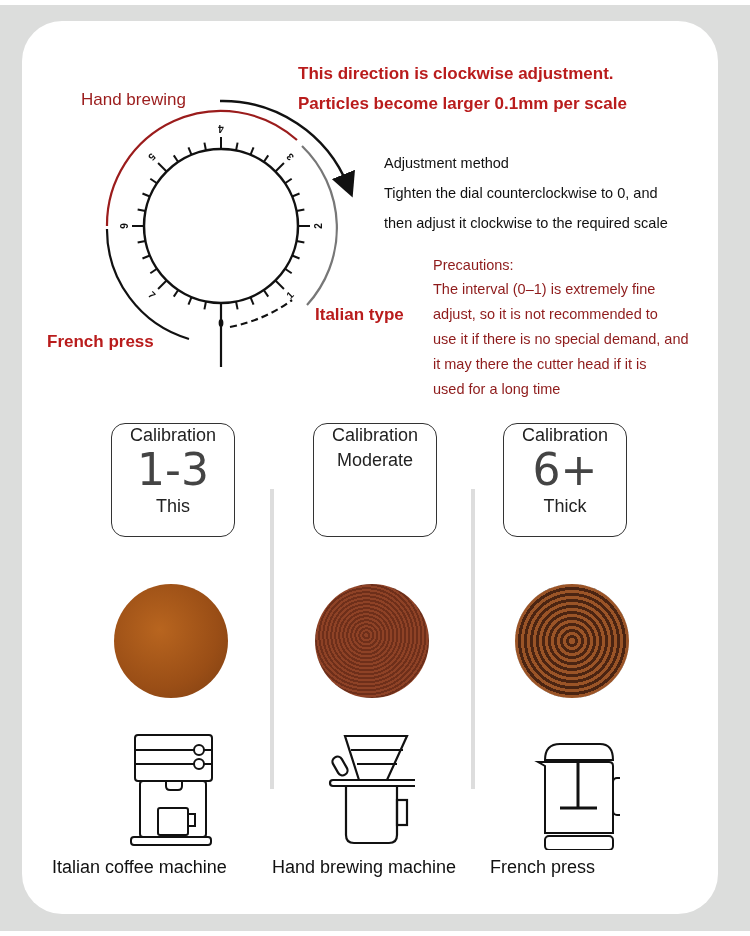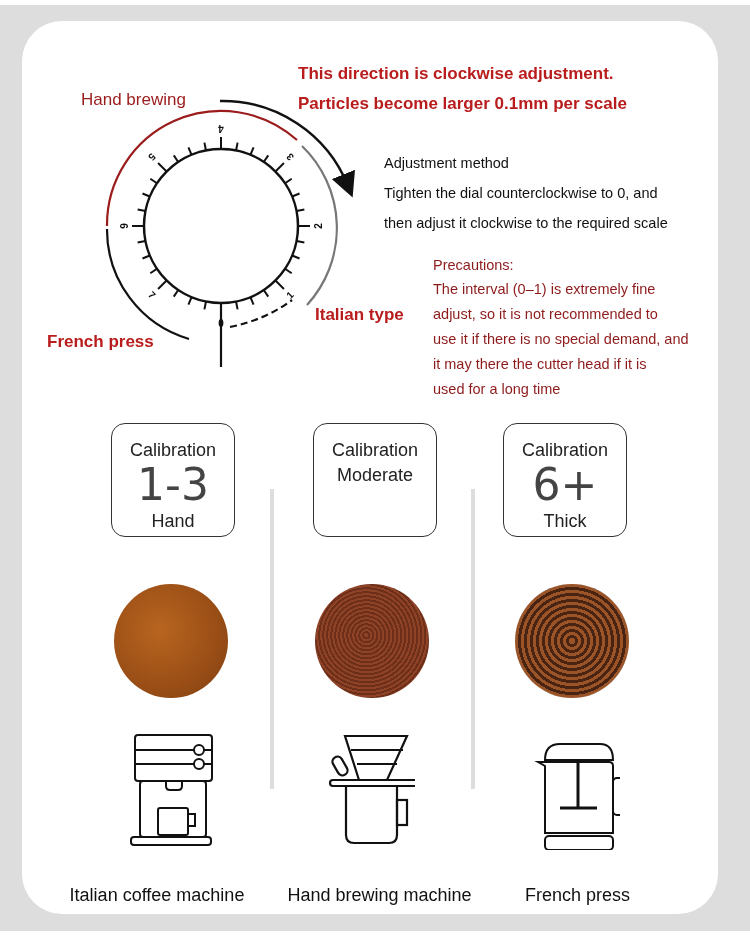--- a/index.html
+++ b/index.html
@@ -9,26 +9,26 @@
   .abs{position:absolute;}
   .t-black{color:#b91c1c;font-weight:bold;}
   .dir1{left:298px;top:64px;font-size:17px;}
   .dir2{left:298px;top:94px;font-size:17px;}
   .hand{left:81px;top:90px;font-size:17px;color:#9b1c1c;}
   .adj{left:384px;font-size:14.5px;color:#111;}
   .prec{left:433px;font-size:14.5px;color:#8e1b1b;}
   .italian-lbl{left:315px;top:305px;font-size:17px;}
   .french-lbl{left:47px;top:332px;font-size:17px;}
   .calbox{position:absolute;top:423px;width:124px;height:114px;border:1.5px solid #333;border-radius:14px;box-sizing:border-box;text-align:center;}
-  .calbox .c1{font-size:18px;color:#222;margin-top:16px;}
+  .calbox .c1{font-size:18px;color:#222;margin-top:1px;}
   .calbox .c2{font-size:44px;color:#444;line-height:44px;margin-top:2px;font-family:"DejaVu Sans",sans-serif;}
   .calbox .c3{font-size:18px;color:#222;margin-top:4px;}
   .divider{position:absolute;width:4px;background:#dddddd;top:489px;height:300px;}
   .ground{position:absolute;width:114px;height:114px;border-radius:50%;top:584px;}
-  .machine-lbl{position:absolute;top:857px;font-size:18px;color:#111;text-align:center;margin-top:28px;}
+  .machine-lbl{position:absolute;top:857px;font-size:18px;color:#111;text-align:left;}
 </style>
 </head>
 <body>
 
 <div class="bg"></div>
 <div class="card"></div>
 
 <div class="abs dir1 t-black">This direction is clockwise adjustment.</div>
 <div class="abs dir2 t-black">Particles become larger 0.1mm per scale</div>
 
@@ -111,21 +111,21 @@
 <div class="abs prec" style="top:257px;">Precautions:</div>
 <div class="abs prec" style="top:281px;">The interval (0–1) is extremely fine</div>
 <div class="abs prec" style="top:306px;">adjust, so it is not recommended to</div>
 <div class="abs prec" style="top:331px;">use it if there is no special demand, and</div>
 <div class="abs prec" style="top:356px;">it may there the cutter head if it is</div>
 <div class="abs prec" style="top:381px;">used for a long time</div>
 
 <div class="calbox" style="left:111px;">
   <div class="c1">Calibration</div>
   <div class="c2">1-3</div>
-  <div class="c3">Hand</div>
+  <div class="c3">This</div>
 </div>
 <div class="calbox" style="left:313px;">
   <div class="c1">Calibration</div>
   <div class="c3">Moderate</div>
 </div>
 <div class="calbox" style="left:503px;">
   <div class="c1">Calibration</div>
   <div class="c2">6+</div>
   <div class="c3">Thick</div>
 </div>

